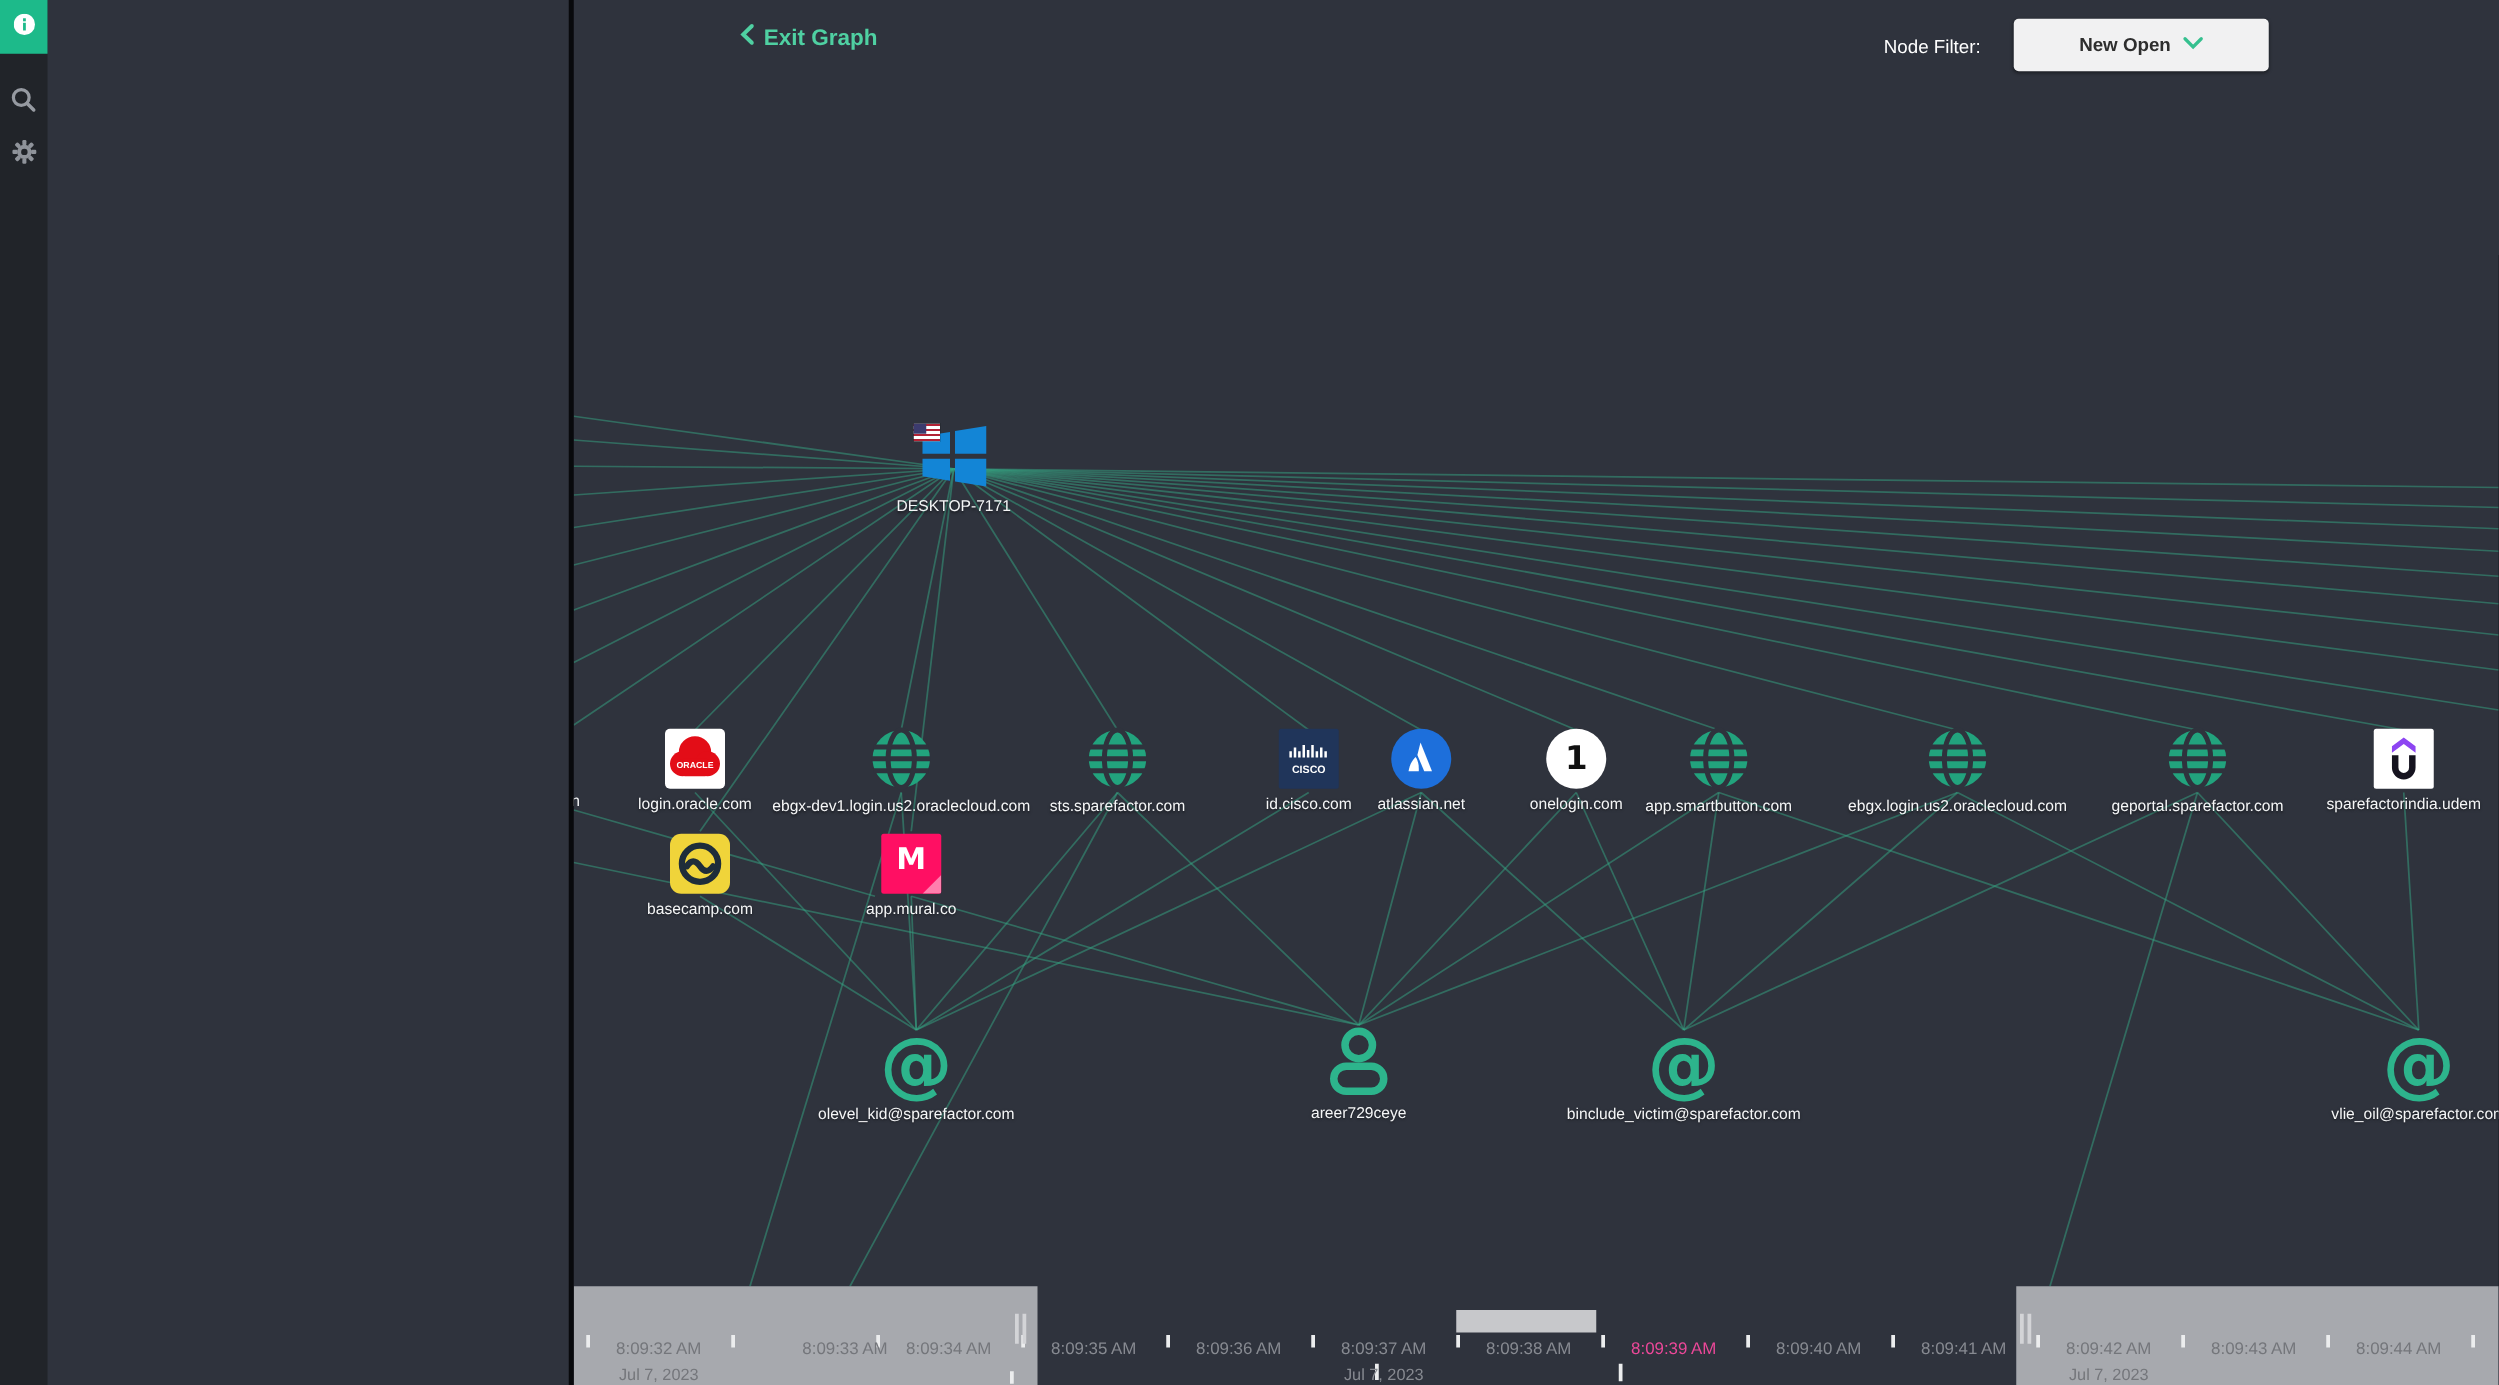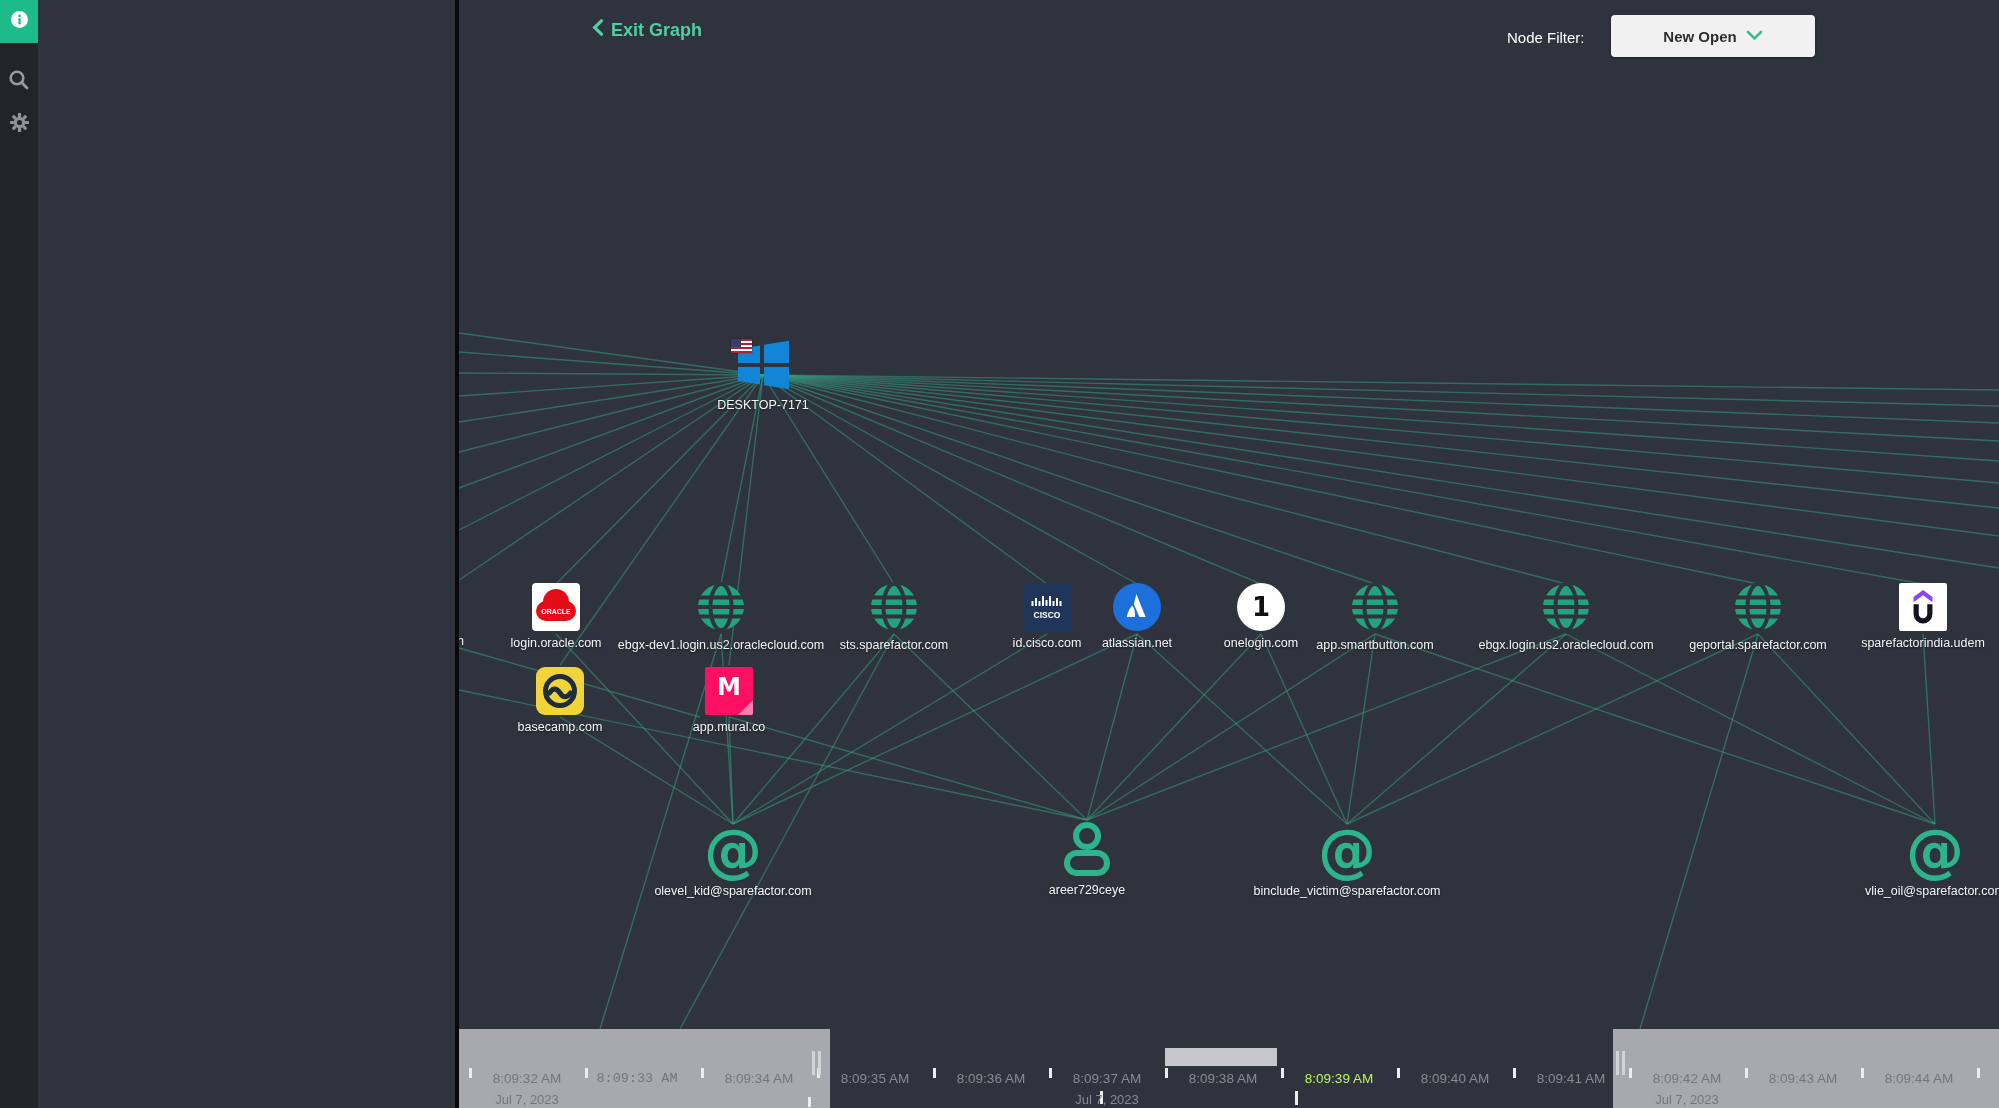--- a/index.html
+++ b/index.html
@@ -342,28 +342,28 @@
       <div class="tl-tick" style="left: 1513px; top: 39px; height: 10px;"></div>
       <div class="tl-tick" style="left: 1629px; top: 39px; height: 10px;"></div>
       <div class="tl-tick" style="left: 1745px; top: 39px; height: 10px;"></div>
       <div class="tl-tick" style="left: 1861px; top: 39px; height: 10px;"></div>
       <div class="tl-tick" style="left: 1977px; top: 39px; height: 10px;"></div>
       <div class="tl-tick" style="left: 808px; top: 68px; height: 10px;"></div>
       <div class="tl-tick" style="left: 1100px; top: 62px; height: 13px;"></div>
       <div class="tl-tick" style="left: 1295px; top: 62px; height: 14px;"></div>
       <div class="tl-time" style="left: 527px; color: rgb(116, 118, 123);">8:09:32 AM</div>
       <div class="tl-date" style="left: 527px; color: rgb(116, 118, 123);">Jul 7, 2023</div>
-      <div class="tl-time" style="left: 637px; color: rgb(116, 118, 123); font-family: Liberation Mono, monospace;">8:09:33 AM</div>
+      <div class="tl-time" style="left: 676px; color: rgb(116, 118, 123);">8:09:33 AM</div>
       <div class="tl-time" style="left: 759px; color: rgb(116, 118, 123);">8:09:34 AM</div>
       <div class="tl-time" style="left: 875px; color: rgb(135, 138, 145);">8:09:35 AM</div>
       <div class="tl-time" style="left: 991px; color: rgb(135, 138, 145);">8:09:36 AM</div>
       <div class="tl-time" style="left: 1107px; color: rgb(135, 138, 145);">8:09:37 AM</div>
       <div class="tl-date" style="left: 1107px; color: rgb(135, 138, 145);">Jul 7, 2023</div>
       <div class="tl-time" style="left: 1223px; color: rgb(135, 138, 145);">8:09:38 AM</div>
-      <div class="tl-time" style="left: 1339px; color: #bef264;">8:09:39 AM</div>
+      <div class="tl-time" style="left: 1339px; color: #ec4899;">8:09:39 AM</div>
       <div class="tl-time" style="left: 1455px; color: rgb(135, 138, 145);">8:09:40 AM</div>
       <div class="tl-time" style="left: 1571px; color: rgb(135, 138, 145);">8:09:41 AM</div>
       <div class="tl-time" style="left: 1687px; color: rgb(116, 118, 123);">8:09:42 AM</div>
       <div class="tl-date" style="left: 1687px; color: rgb(116, 118, 123);">Jul 7, 2023</div>
       <div class="tl-time" style="left: 1803px; color: rgb(116, 118, 123);">8:09:43 AM</div>
       <div class="tl-time" style="left: 1919px; color: rgb(116, 118, 123);">8:09:44 AM</div>
       <div class="tl-handle" style="left: 812px;">
         <i style="left:0"></i>
         <i style="left:6px"></i>
       </div>

